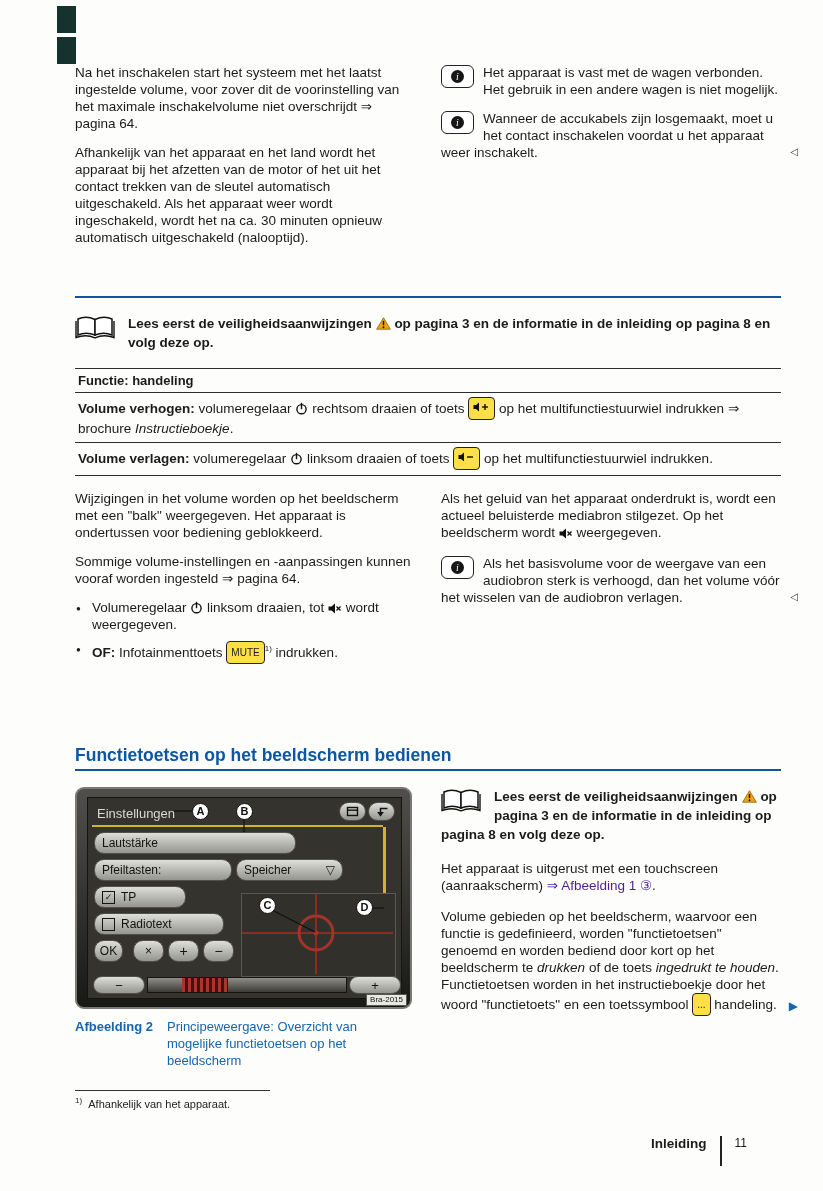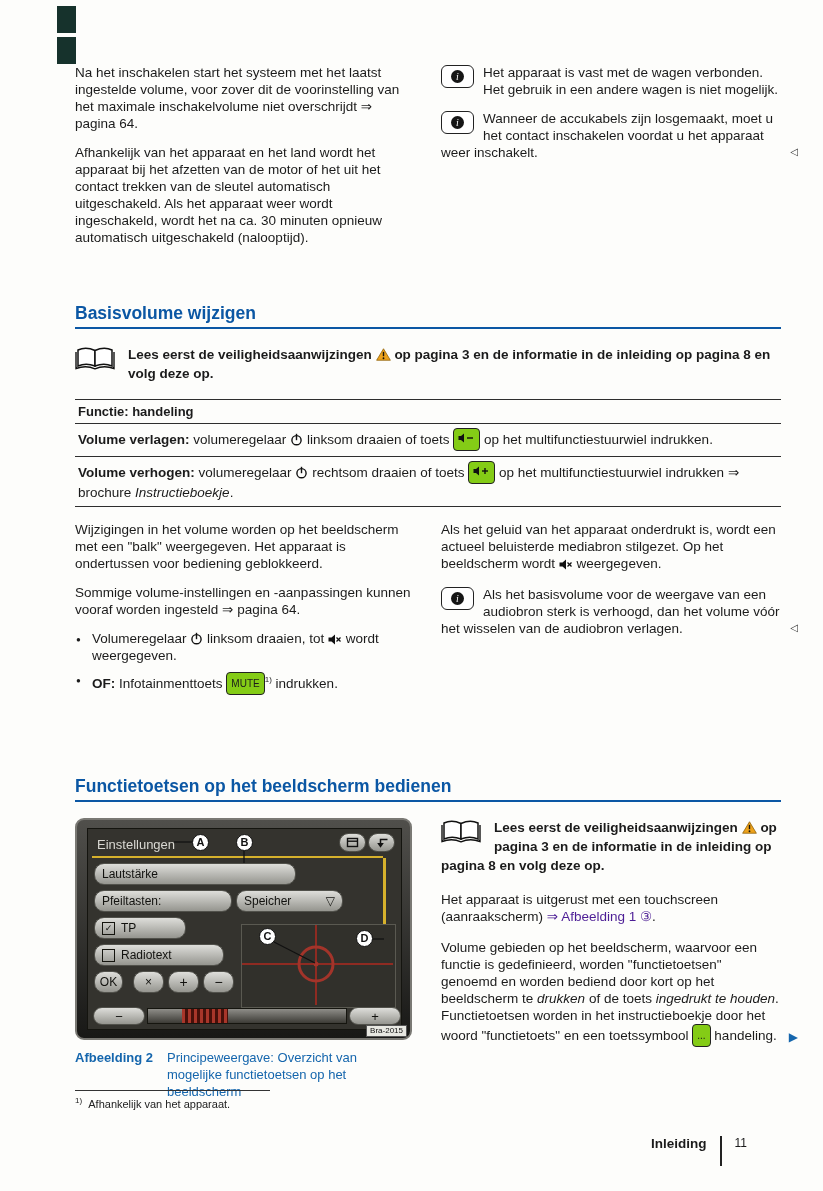--- a/index.html
+++ b/index.html
@@ -26,21 +26,21 @@
   .sec-title{color:#0b57a4;font-size:17.5px;font-weight:bold;margin:6px 0 3px 0;line-height:22px}
   .sec-rule{border:none;border-top:2px solid #0b57a4;margin:0 0 16px 0}
 
   .readfirst{font-weight:bold;line-height:19px;margin-bottom:16px}
   .book-icon{float:left;margin:1px 13px 2px 0}
 
   .func-table{margin:0 0 14px 0}
   .t-header{border-top:1.2px solid #2e2e2e;border-bottom:1.2px solid #2e2e2e;font-weight:bold;font-size:13px;padding:3px}
   .t-row{border-bottom:1.2px solid #2e2e2e;padding:4px 3px 5px}
 
-  .key{display:inline-block;border:1.2px solid #222;border-radius:4px;background:#84cc16;padding:4px 4px;font-size:10px;line-height:13px;vertical-align:1px;white-space:nowrap}
+  .key{display:inline-block;border:1.2px solid #222;border-radius:4px;background:#fde047;padding:4px 4px;font-size:10px;line-height:13px;vertical-align:1px;white-space:nowrap}
   .icon-inline{vertical-align:-2px}
   .blueref{color:#4c1d95}
 
   .subhead{font-weight:bold;font-size:14px;line-height:18px;margin:2px 0 8px}
   .bullet{position:relative;padding-left:17px;margin-bottom:7px}
   .bullet::before{content:"\25CF";position:absolute;left:1px;top:1px;font-size:8px}
 
   
   .fig{width:337px}
   .bezel{position:relative;width:337px;height:222px;border-radius:9px;background:linear-gradient(180deg,#504f4b,#181816);border:2px solid #7a7974;box-sizing:border-box}
@@ -109,21 +109,20 @@
         <div class="note">
           <span class="info-icon">
               <span class="info-dot">i</span>
             </span>
           <span>Wanneer de accukabels zijn losgemaakt, moet u het contact inschakelen voordat u het apparaat weer inschakelt.</span>
           <span class="endmark">◁</span>
         </div>
       </div>
     </div>
 
-    <div class="sec-title">Basisvolume wijzigen</div>
     <hr class="sec-rule">
 
     <div class="readfirst">
       <span class="book-icon">
         <svg width="40" height="25" viewBox="0 0 40 25">
             <path d="M3 4 Q11 0.5 20 4.5 L20 20 Q11 16.5 3 20 Z" fill="#fff" stroke="#111" stroke-width="1.5"></path>
             <path d="M37 4 Q29 0.5 20 4.5 L20 20 Q29 16.5 37 20 Z" fill="#fff" stroke="#111" stroke-width="1.5"></path>
             <path d="M1 6 L1 22.5 Q11 18.8 20 22.8 Q29 18.8 39 22.5 L39 6" fill="none" stroke="#111" stroke-width="1.4"></path>
           </svg>
       </span>
@@ -134,48 +133,48 @@
             <rect x="7.25" y="4.2" width="1.5" height="4.6" fill="#17120a"></rect>
             <circle cx="8" cy="11" r="1" fill="#17120a"></circle>
           </svg>
         <span>op pagina 3 en de informatie in de inleiding op pagina 8 en volg deze op.</span>
       </span>
     </div>
 
     <div class="func-table">
       <div class="t-header">Functie: handeling</div>
       <div class="t-row">
-        <b>Volume verlagen:</b>
-        <span>volumeregelaar</span>
-        <svg class="icon-inline" width="13" height="13" viewBox="0 0 13 13">
-            <circle cx="6.5" cy="7.2" r="4.6" fill="none" stroke="#111" stroke-width="1.4"></circle>
-            <line x1="6.5" y1="7.2" x2="6.5" y2="0.8" stroke="#111" stroke-width="1.4"></line>
-          </svg>
-        <span>linksom draaien of toets</span>
-        <span class="key"><svg width="17" height="10" viewBox="0 0 17 10">
-              <polygon points="0.5,3 3,3 6,0.5 6,9.5 3,7 0.5,7" fill="#111"></polygon>
-              <line x1="9" y1="5" x2="15" y2="5" stroke="#111" stroke-width="1.4"></line>
-            </svg></span>
-        <span>op het multifunctiestuurwiel indrukken.</span>
-      </div>
-      <div class="t-row">
         <b>Volume verhogen:</b>
         <span>volumeregelaar</span>
         <svg class="icon-inline" width="13" height="13" viewBox="0 0 13 13">
             <circle cx="6.5" cy="7.2" r="4.6" fill="none" stroke="#111" stroke-width="1.4"></circle>
             <line x1="6.5" y1="7.2" x2="6.5" y2="0.8" stroke="#111" stroke-width="1.4"></line>
           </svg>
         <span>rechtsom draaien of toets</span>
         <span class="key"><svg width="17" height="10" viewBox="0 0 17 10">
               <polygon points="0.5,3 3,3 6,0.5 6,9.5 3,7 0.5,7" fill="#111"></polygon>
               <line x1="9" y1="5" x2="15" y2="5" stroke="#111" stroke-width="1.4"></line>
               <line x1="12" y1="2" x2="12" y2="8" stroke="#111" stroke-width="1.4"></line>
             </svg></span>
         <span>op het multifunctiestuurwiel indrukken ⇒ brochure</span>
         <em>Instructieboekje</em><span>.</span>
+      </div>
+      <div class="t-row">
+        <b>Volume verlagen:</b>
+        <span>volumeregelaar</span>
+        <svg class="icon-inline" width="13" height="13" viewBox="0 0 13 13">
+            <circle cx="6.5" cy="7.2" r="4.6" fill="none" stroke="#111" stroke-width="1.4"></circle>
+            <line x1="6.5" y1="7.2" x2="6.5" y2="0.8" stroke="#111" stroke-width="1.4"></line>
+          </svg>
+        <span>linksom draaien of toets</span>
+        <span class="key"><svg width="17" height="10" viewBox="0 0 17 10">
+              <polygon points="0.5,3 3,3 6,0.5 6,9.5 3,7 0.5,7" fill="#111"></polygon>
+              <line x1="9" y1="5" x2="15" y2="5" stroke="#111" stroke-width="1.4"></line>
+            </svg></span>
+        <span>op het multifunctiestuurwiel indrukken.</span>
       </div>
     </div>
 
     <div class="row" style="min-height:214px">
       <div class="col">
         <p class="body">Wijzigingen in het volume worden op het beeldscherm met een "balk" weergegeven. Het apparaat is ondertussen voor bediening geblokkeerd.</p>
         <p class="body">Sommige volume-instellingen en -aanpassingen kunnen vooraf worden ingesteld ⇒ pagina 64.</p>
         <div class="bullet">
           <span>Volumeregelaar</span>
           <svg class="icon-inline" width="13" height="13" viewBox="0 0 13 13">

